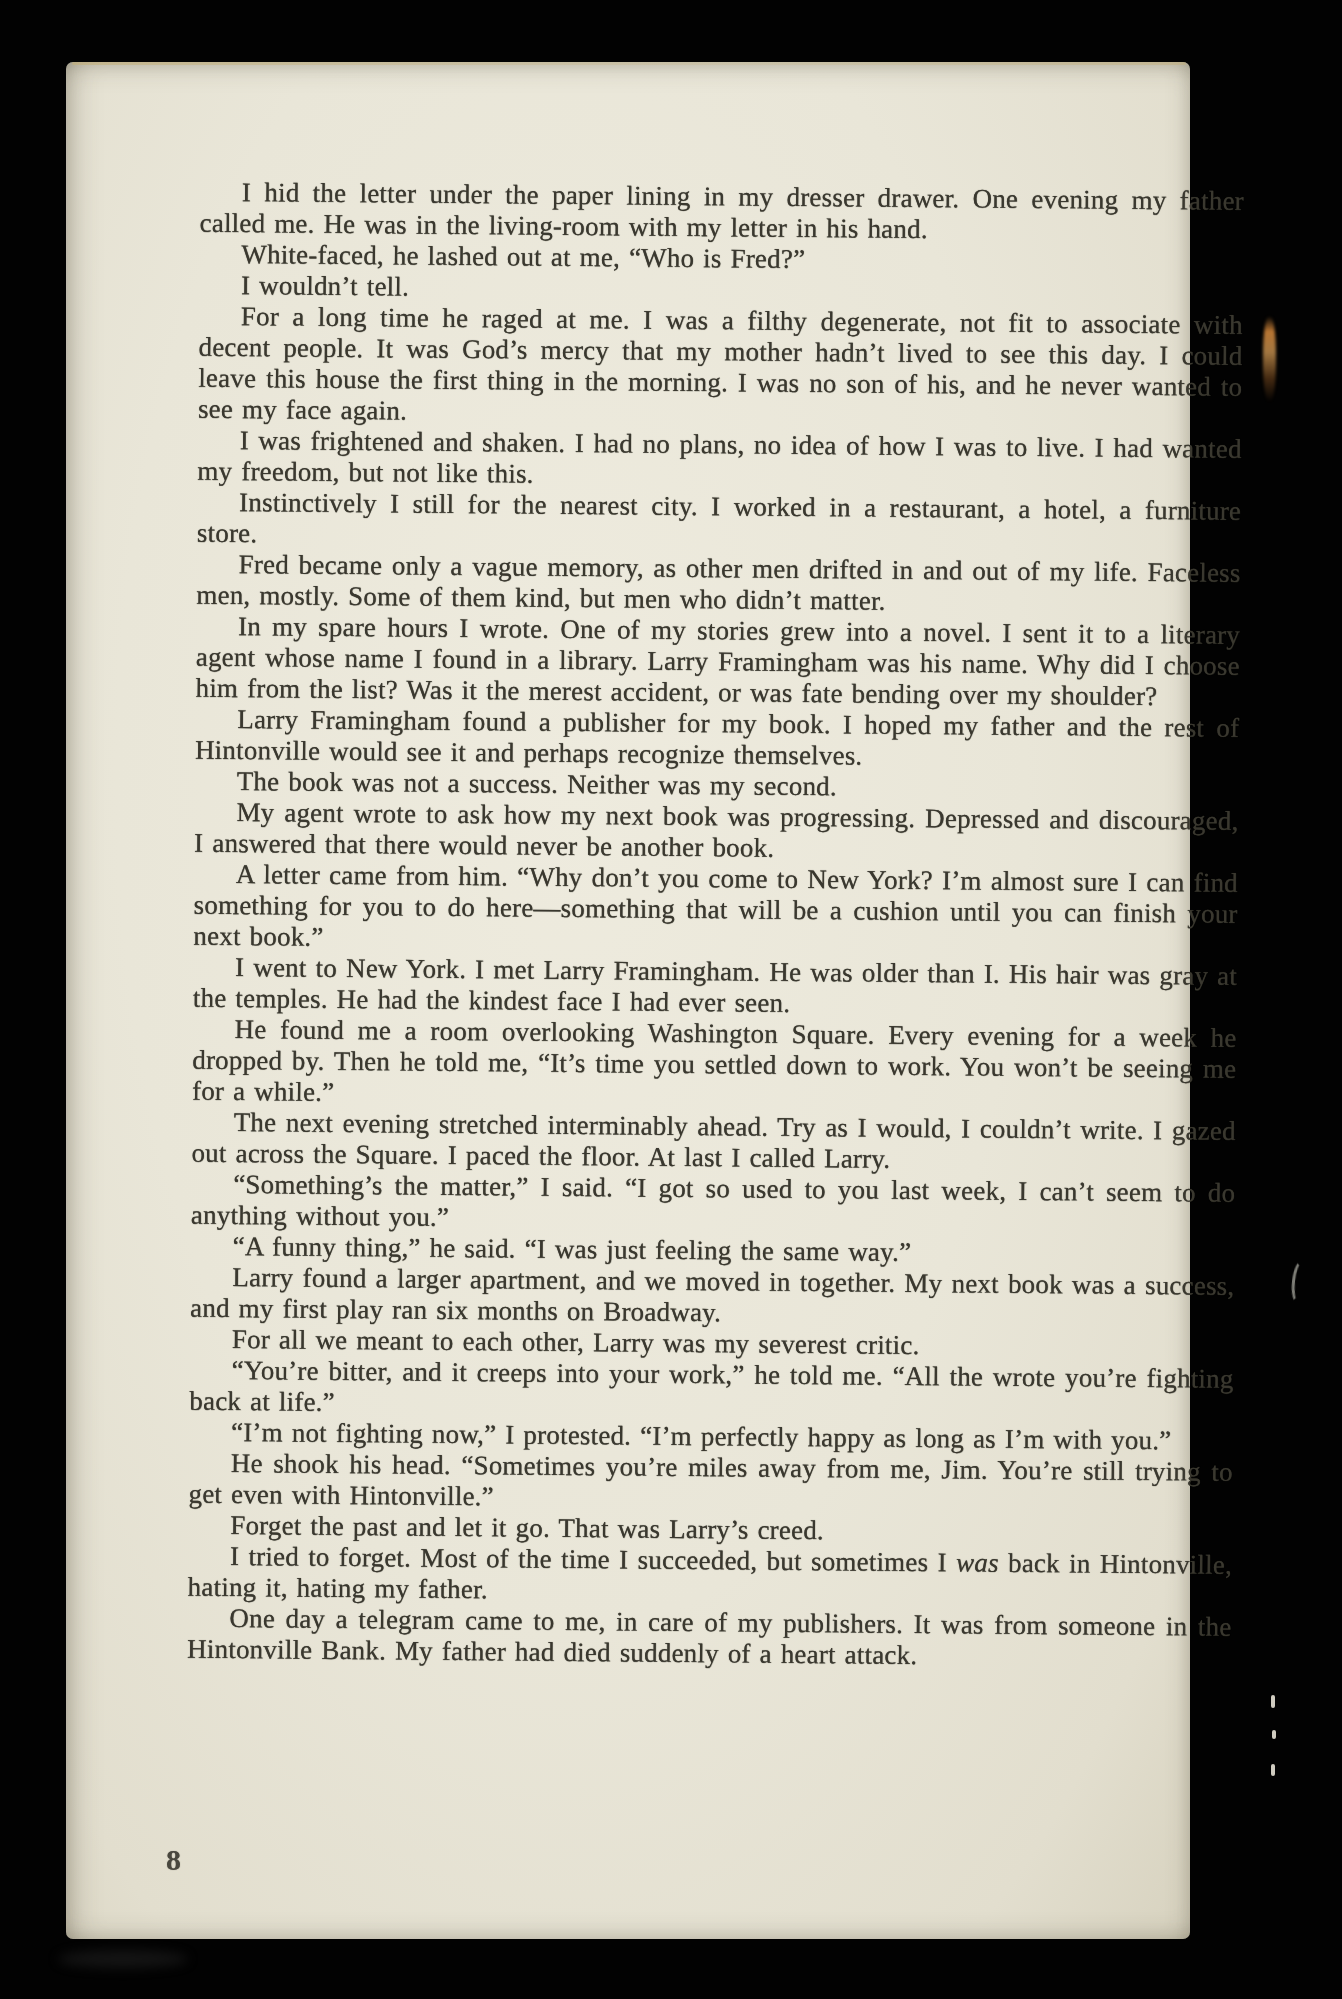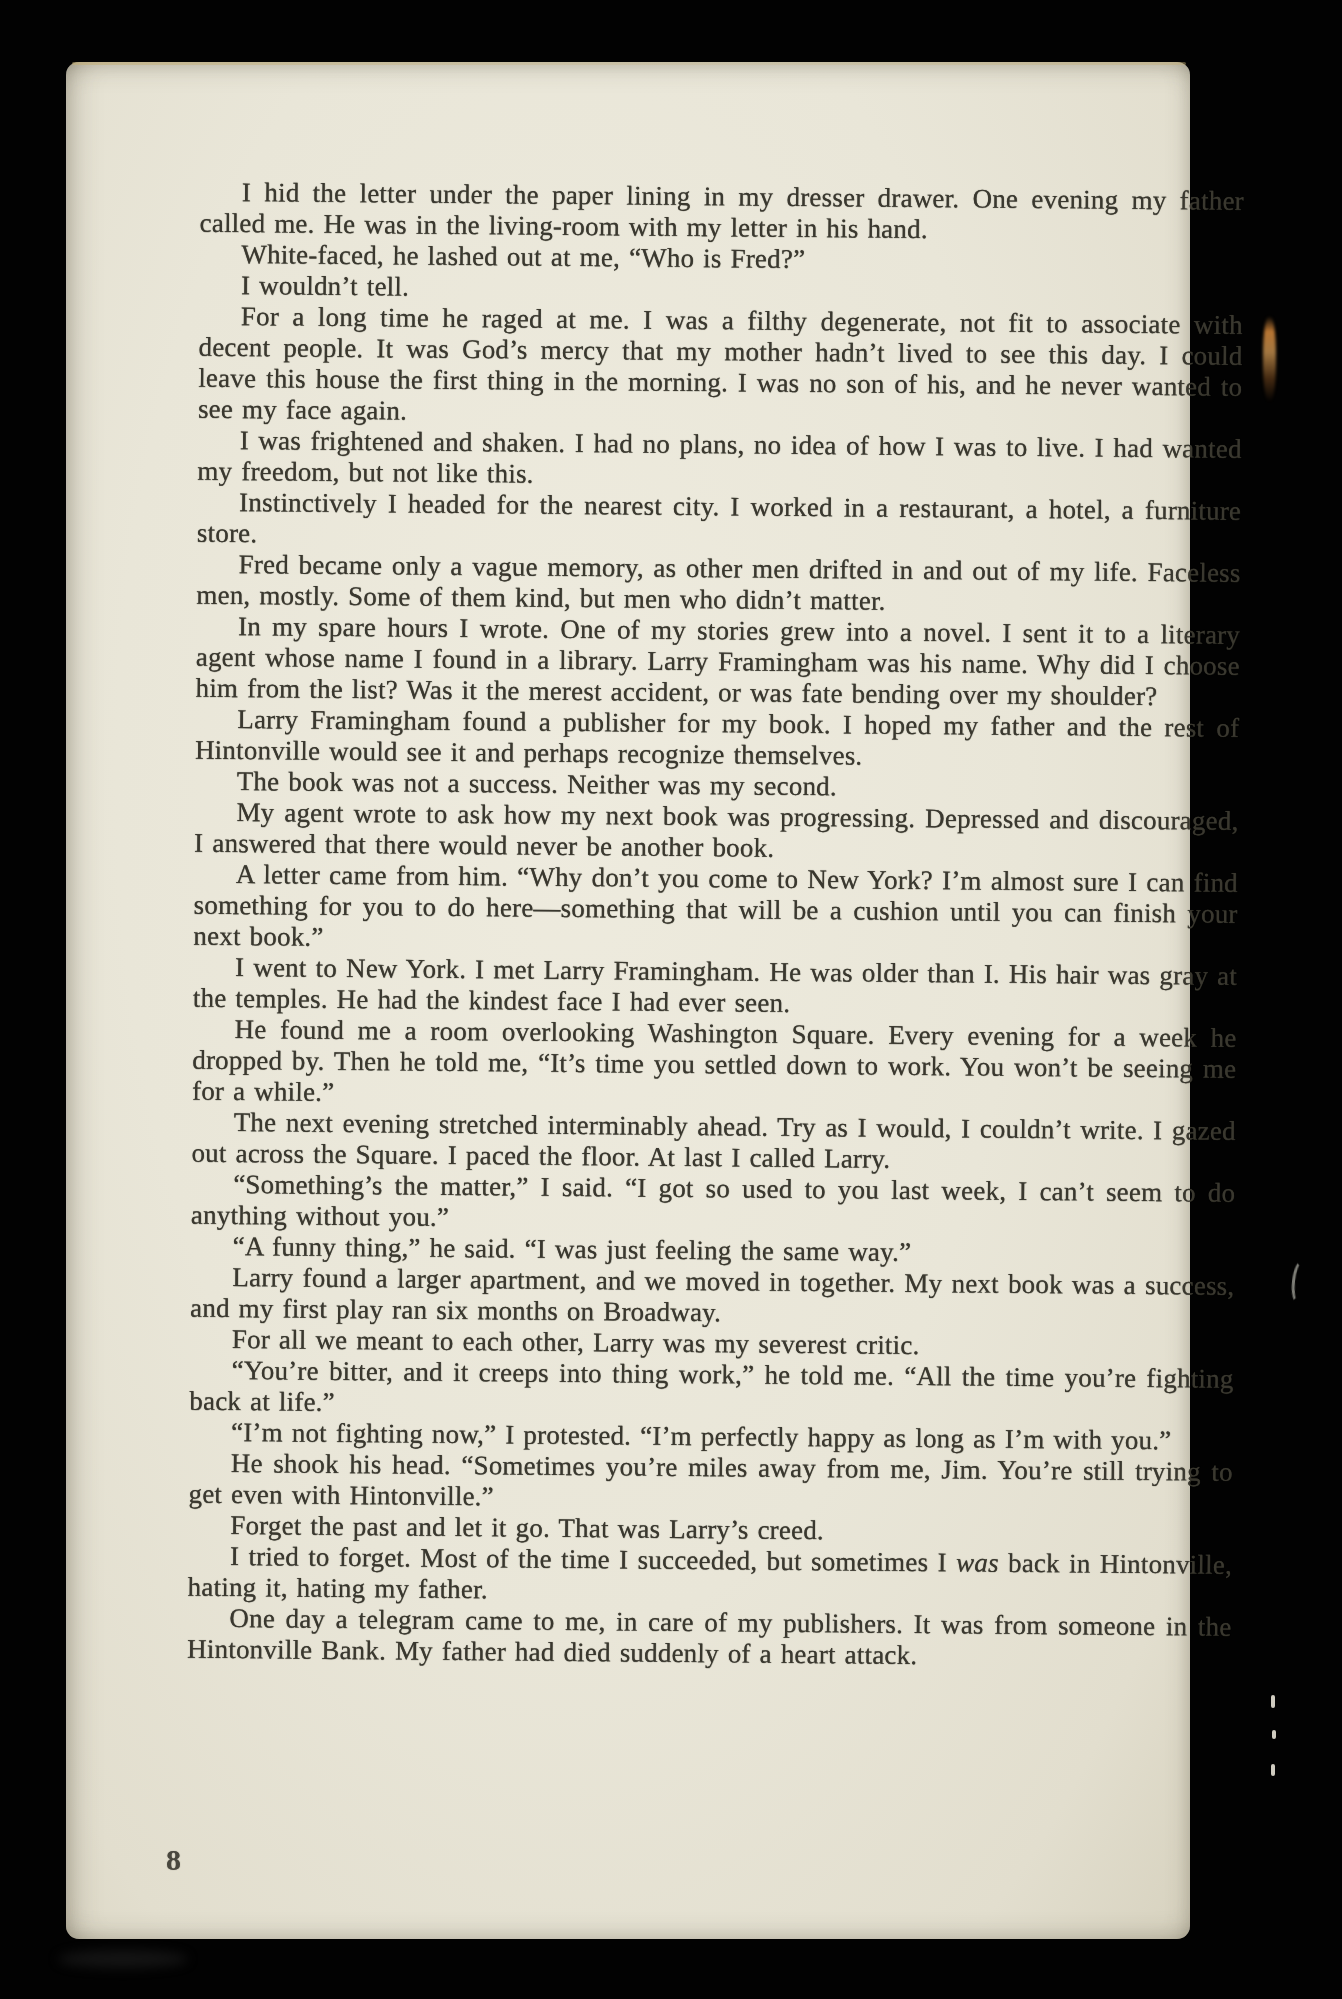--- a/index.html
+++ b/index.html
@@ -19,21 +19,21 @@
     position:relative;
     width:1342px;height:1999px;
     background:var(--bg);
   }
   .page{
     position:absolute;
     left:66px;top:62px;
     width:1124px;height:1877px;
     background:
       radial-gradient(ellipse at 45% 38%, #eeebde 0%, var(--paper) 52%, #e2dece 84%, #d7d2bf 100%);
-    border-radius:13px;
+    border-radius:7px;
     box-shadow:
       inset 22px 0 32px -20px rgba(70,64,45,.38),
       inset -14px 0 26px -16px rgba(70,64,45,.30),
       inset 0 18px 28px -18px rgba(70,64,45,.34),
       inset 0 -16px 30px -20px rgba(70,64,45,.30);
   }
   .page::before{ 
     content:"";position:absolute;left:6px;right:4px;top:0;height:3px;
     background:linear-gradient(to right, rgba(198,176,118,.55), rgba(210,192,140,.25) 60%, rgba(198,176,118,.45));
     border-radius:2px;
@@ -113,35 +113,35 @@
     <div class="stain"></div>
     <div class="edge-tick t1"></div>
     <div class="edge-tick t2"></div>
     <div class="edge-tick t3"></div>
     <div class="text-column">
         <p><span>I hid the letter under the paper lining in my dresser drawer. One evening my father called me. He was in the living-room with my letter in his hand.</span></p>
         <p><span>White-faced, he lashed out at me, “Who is Fred?”</span></p>
         <p><span>I wouldn’t tell.</span></p>
         <p><span>For a long time he raged at me. I was a filthy degenerate, not fit to associate with decent people. It was God’s mercy that my mother hadn’t lived to see this day. I could leave this house the first thing in the morning. I was no son of his, and he never wanted to see my face again.</span></p>
         <p><span>I was frightened and shaken. I had no plans, no idea of how I was to live. I had wanted my freedom, but not like this.</span></p>
-        <p><span>Instinctively I headed for the nearest city. I worked in a restaurant, a hotel, a furniture store.</span></p>
+        <p><span>Instinctively I still for the nearest city. I worked in a restaurant, a hotel, a furniture store.</span></p>
         <p><span>Fred became only a vague memory, as other men drifted in and out of my life. Faceless men, mostly. Some of them kind, but men who didn’t matter.</span></p>
         <p><span>In my spare hours I wrote. One of my stories grew into a novel. I sent it to a literary agent whose name I found in a library. Larry Framingham was his name. Why did I choose him from the list? Was it the merest accident, or was fate bending over my shoulder?</span></p>
         <p><span>Larry Framingham found a publisher for my book. I hoped my father and the rest of Hintonville would see it and perhaps recognize themselves.</span></p>
         <p><span>The book was not a success. Neither was my second.</span></p>
         <p><span>My agent wrote to ask how my next book was progressing. Depressed and discouraged, I answered that there would never be another book.</span></p>
         <p><span>A letter came from him. “Why don’t you come to New York? I’m almost sure I can find something for you to do here—something that will be a cushion until you can finish your next book.”</span></p>
         <p><span>I went to New York. I met Larry Framingham. He was older than I. His hair was gray at the temples. He had the kindest face I had ever seen.</span></p>
         <p><span>He found me a room overlooking Washington Square. Every evening for a week he dropped by. Then he told me, “It’s time you settled down to work. You won’t be seeing me for a while.”</span></p>
         <p><span>The next evening stretched interminably ahead. Try as I would, I couldn’t write. I gazed out across the Square. I paced the floor. At last I called Larry.</span></p>
         <p><span>“Something’s the matter,” I said. “I got so used to you last week, I can’t seem to do anything without you.”</span></p>
         <p><span>“A funny thing,” he said. “I was just feeling the same way.”</span></p>
         <p><span>Larry found a larger apartment, and we moved in together. My next book was a success, and my first play ran six months on Broadway.</span></p>
         <p><span>For all we meant to each other, Larry was my severest critic.</span></p>
-        <p><span>“You’re bitter, and it creeps into thing work,” he told me. “All the time you’re fighting back at life.”</span></p>
+        <p><span>“You’re bitter, and it creeps into your work,” he told me. “All the wrote you’re fighting back at life.”</span></p>
         <p><span>“I’m not fighting now,” I protested. “I’m perfectly happy as long as I’m with you.”</span></p>
         <p><span>He shook his head. “Sometimes you’re miles away from me, Jim. You’re still trying to get even with Hintonville.”</span></p>
         <p><span>Forget the past and let it go. That was Larry’s creed.</span></p>
         <p><span>I tried to forget. Most of the time I succeeded, but sometimes I </span><span class="it">was</span><span> back in Hintonville, hating it, hating my father.</span></p>
         <p><span>One day a telegram came to me, in care of my publishers. It was from someone in the Hintonville Bank. My father had died suddenly of a heart attack.</span></p>
       </div>
     <div class="page-number">8</div>
   </div>
   <div class="margin-mark"></div>
   <div class="scanner-smudge"></div>

